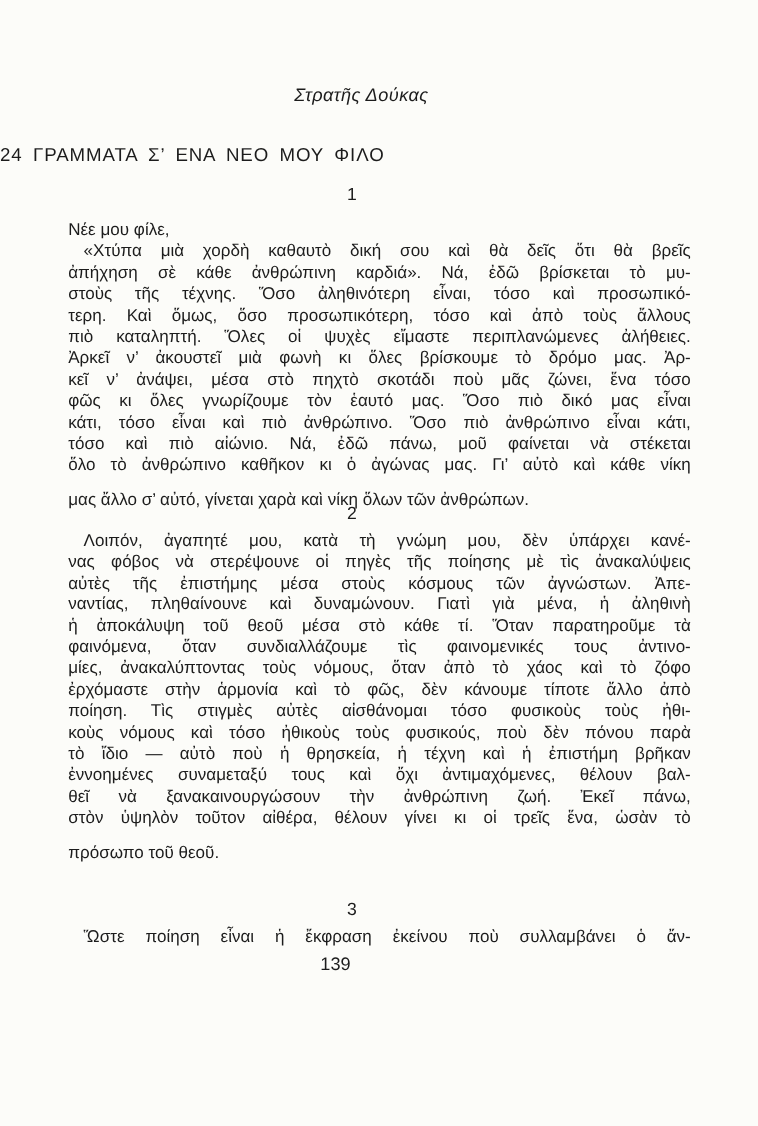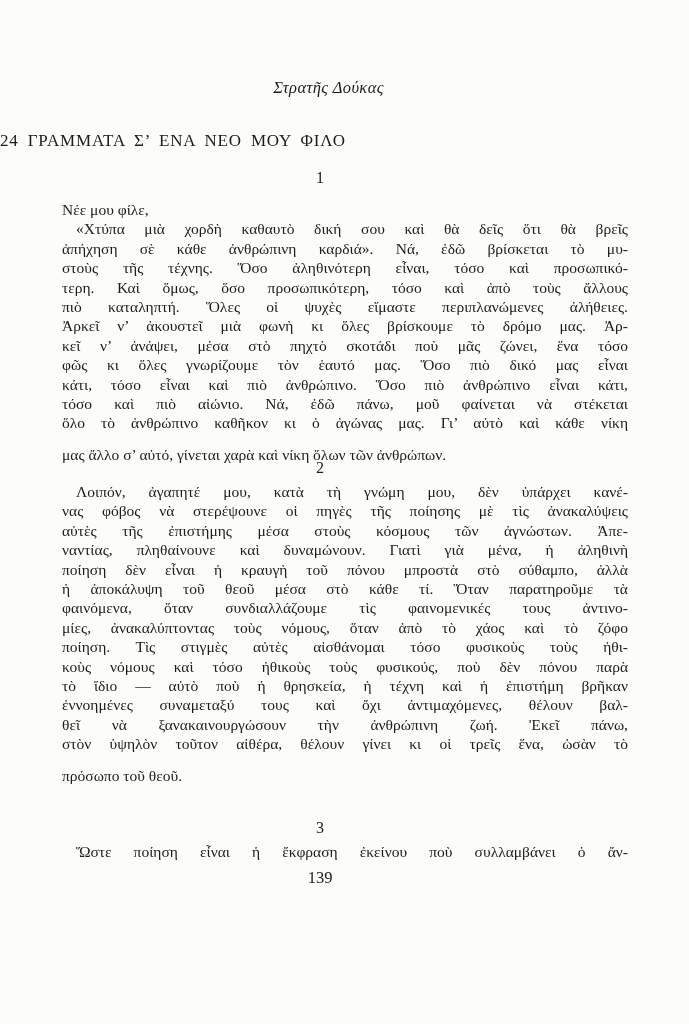--- a/index.html
+++ b/index.html
@@ -5,21 +5,21 @@
   html, body {
     margin: 0;
     padding: 0;
     background: #fcfcf9;
   }
   .page {
     position: relative;
     width: 689px;
     height: 1024px;
     background: #fcfcf9;
-    font-family: Liberation Serif, serif;
+    font-family: Liberation Sans, sans-serif;
     color: #1c1c1c;
     overflow: hidden;
   }
   .author {
     position: absolute;
     top: 78px;
     left: 0;
     width: 100%;
     text-align: center;
     font-style: italic;
@@ -60,21 +60,21 @@
     line-height: 19.4px;
     text-align: justify;
     text-align-last: justify;
     white-space: normal;
   }
   .ln.lastline { text-align-last: left; margin-top: 12px; }
   .ln.indented { text-indent: 14px; }
   .pagenum {
     position: absolute;
     top: 868px;
-    left: 62px;
+    left: 47px;
     width: 566px;
     text-align: center;
     font-size: 16.5px;
     transform: translateX(-25px);
   }
 </style>
 </head>
 <body>
 
 <div class="page">
@@ -103,24 +103,24 @@
           <div class="ln lastline">μας ἄλλο σ’ αὐτό, γίνεται χαρὰ καὶ νίκη ὅλων τῶν ἀνθρώπων.</div>
         </div>
       </div>
       <div class="section section-2">
         <div class="section-number">2</div>
         <div class="paragraph">
           <div class="ln indented">Λοιπόν, ἀγαπητέ μου, κατὰ τὴ γνώμη μου, δὲν ὑπάρχει κανέ-</div>
           <div class="ln">νας φόβος νὰ στερέψουνε οἱ πηγὲς τῆς ποίησης μὲ τὶς ἀνακαλύψεις</div>
           <div class="ln">αὐτὲς τῆς ἐπιστήμης μέσα στοὺς κόσμους τῶν ἀγνώστων. Ἀπε-</div>
           <div class="ln">ναντίας, πληθαίνουνε καὶ δυναμώνουν. Γιατὶ γιὰ μένα, ἡ ἀληθινὴ</div>
-          <div class="ln">ποίηση δὲν εἶναι ἡ κραυγὴ τοῦ πόνου μπροστὰ στὸ σύθαμπο, ἀλλὰ</div>
           <div class="ln">ἡ ἀποκάλυψη τοῦ θεοῦ μέσα στὸ κάθε τί. Ὅταν παρατηροῦμε τὰ</div>
           <div class="ln">φαινόμενα, ὅταν συνδιαλλάζουμε τὶς φαινομενικές τους ἀντινο-</div>
           <div class="ln">μίες, ἀνακαλύπτοντας τοὺς νόμους, ὅταν ἀπὸ τὸ χάος καὶ τὸ ζόφο</div>
+          <div class="ln">ἐρχόμαστε στὴν ἁρμονία καὶ τὸ φῶς, δὲν κάνουμε τίποτε ἄλλο ἀπὸ</div>
           <div class="ln">ποίηση. Τὶς στιγμὲς αὐτὲς αἰσθάνομαι τόσο φυσικοὺς τοὺς ἠθι-</div>
           <div class="ln">κοὺς νόμους καὶ τόσο ἠθικοὺς τοὺς φυσικούς, ποὺ δὲν πόνου παρὰ</div>
           <div class="ln">τὸ ἴδιο — αὐτὸ ποὺ ἡ θρησκεία, ἡ τέχνη καὶ ἡ ἐπιστήμη βρῆκαν</div>
           <div class="ln">ἐννοημένες συναμεταξύ τους καὶ ὄχι ἀντιμαχόμενες, θέλουν βαλ-</div>
           <div class="ln">θεῖ νὰ ξανακαινουργώσουν τὴν ἀνθρώπινη ζωή. Ἐκεῖ πάνω,</div>
           <div class="ln">στὸν ὑψηλὸν τοῦτον αἰθέρα, θέλουν γίνει κι οἱ τρεῖς ἕνα, ὡσὰν τὸ</div>
           <div class="ln lastline">πρόσωπο τοῦ θεοῦ.</div>
         </div>
       </div>
       <div class="section section-3">

